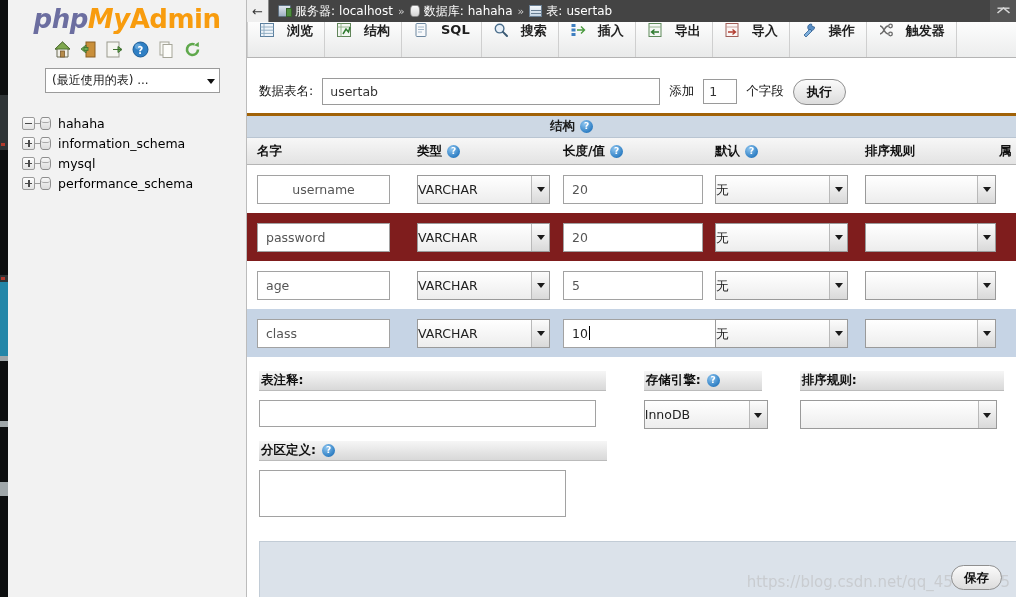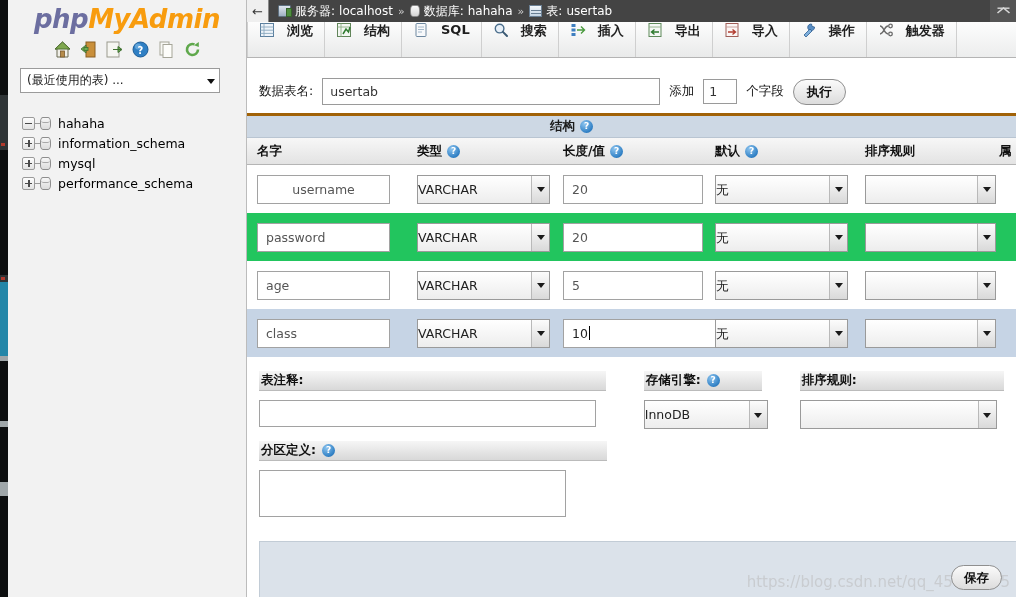--- a/index.html
+++ b/index.html
@@ -23,26 +23,26 @@
 
   
   .sidebar {
     position: absolute; left: 8px; top: 0; width: 239px; height: 597px;
     background: #f2f2f2; border-right: 1px solid #bcbcbc; z-index: 10;
   }
   .pma-logo { text-align: center; padding-top: 4px; font-size: 26px; font-weight: bold;
               font-family: "DejaVu Sans", "Liberation Sans", sans-serif; letter-spacing: -0.5px; }
   .pma-logo .php { color: #6c6ea0; font-style: italic; }
   .pma-logo .my  { color: #f89c0e; font-style: italic; }
-  .pma-logo .admin { color: #f89c0e; font-style: italic; }
+  .pma-logo .admin { color: #f89c0e; }
 
   .icon-row { display: flex; justify-content: center; gap: 7px; margin-top: 6px; }
   .ic { width: 19px; height: 19px; position: relative; display: inline-block; cursor: pointer; }
 
-  .db-select-wrap { margin: 9px 26px 0 12px; }
+  .db-select-wrap { margin: 9px 26px 0 37px; }
   .db-select {
     width: 100%; height: 25px; border: 1px solid #9b9b9b; background: #fff;
     font-size: 12px; padding: 0 18px 0 6px; line-height: 23px;
     position: relative; color: #222; white-space: nowrap; overflow: hidden;
   }
   .db-select .arr {
     position: absolute; right: 4px; top: 50%; margin-top: -2px;
     width: 0; height: 0; border-left: 4px solid transparent; border-right: 4px solid transparent;
     border-top: 5px solid #111;
   }
@@ -144,21 +144,21 @@
 
   .help-ic {
     width: 13px; height: 13px; border-radius: 50%;
     background: radial-gradient(circle at 35% 30%, #8cc4ef, #2f7fc4 70%, #1c5c96);
     color: #fff; font-size: 9px; font-weight: bold; text-align: center; line-height: 13px;
     flex: 0 0 auto; font-family: "DejaVu Sans", sans-serif;
   }
 
   .fld-row { display: flex; align-items: center; height: 48px; }
   .fld-row.w { background: #ffffff; }
-  .fld-row.g { background: #22c55e; }
+  .fld-row.g { background: #7f1d1d; }
   .fld-row.a { background: #c6d4e5; }
   .cell { flex: 0 0 auto; padding-left: 10px; }
 
   .txt-in {
     height: 29px; border: 1px solid #a2a2a2; background: #fff; padding: 0 8px;
     font-size: 12.5px; color: #555; line-height: 27px; white-space: nowrap; overflow: hidden;
   }
   .sel {
     height: 29px; border: 1px solid #9a9a9a; background: linear-gradient(#ffffff,#ededed);
     padding: 0 22px 0 0; font-size: 12.5px; color: #222; line-height: 27px;

